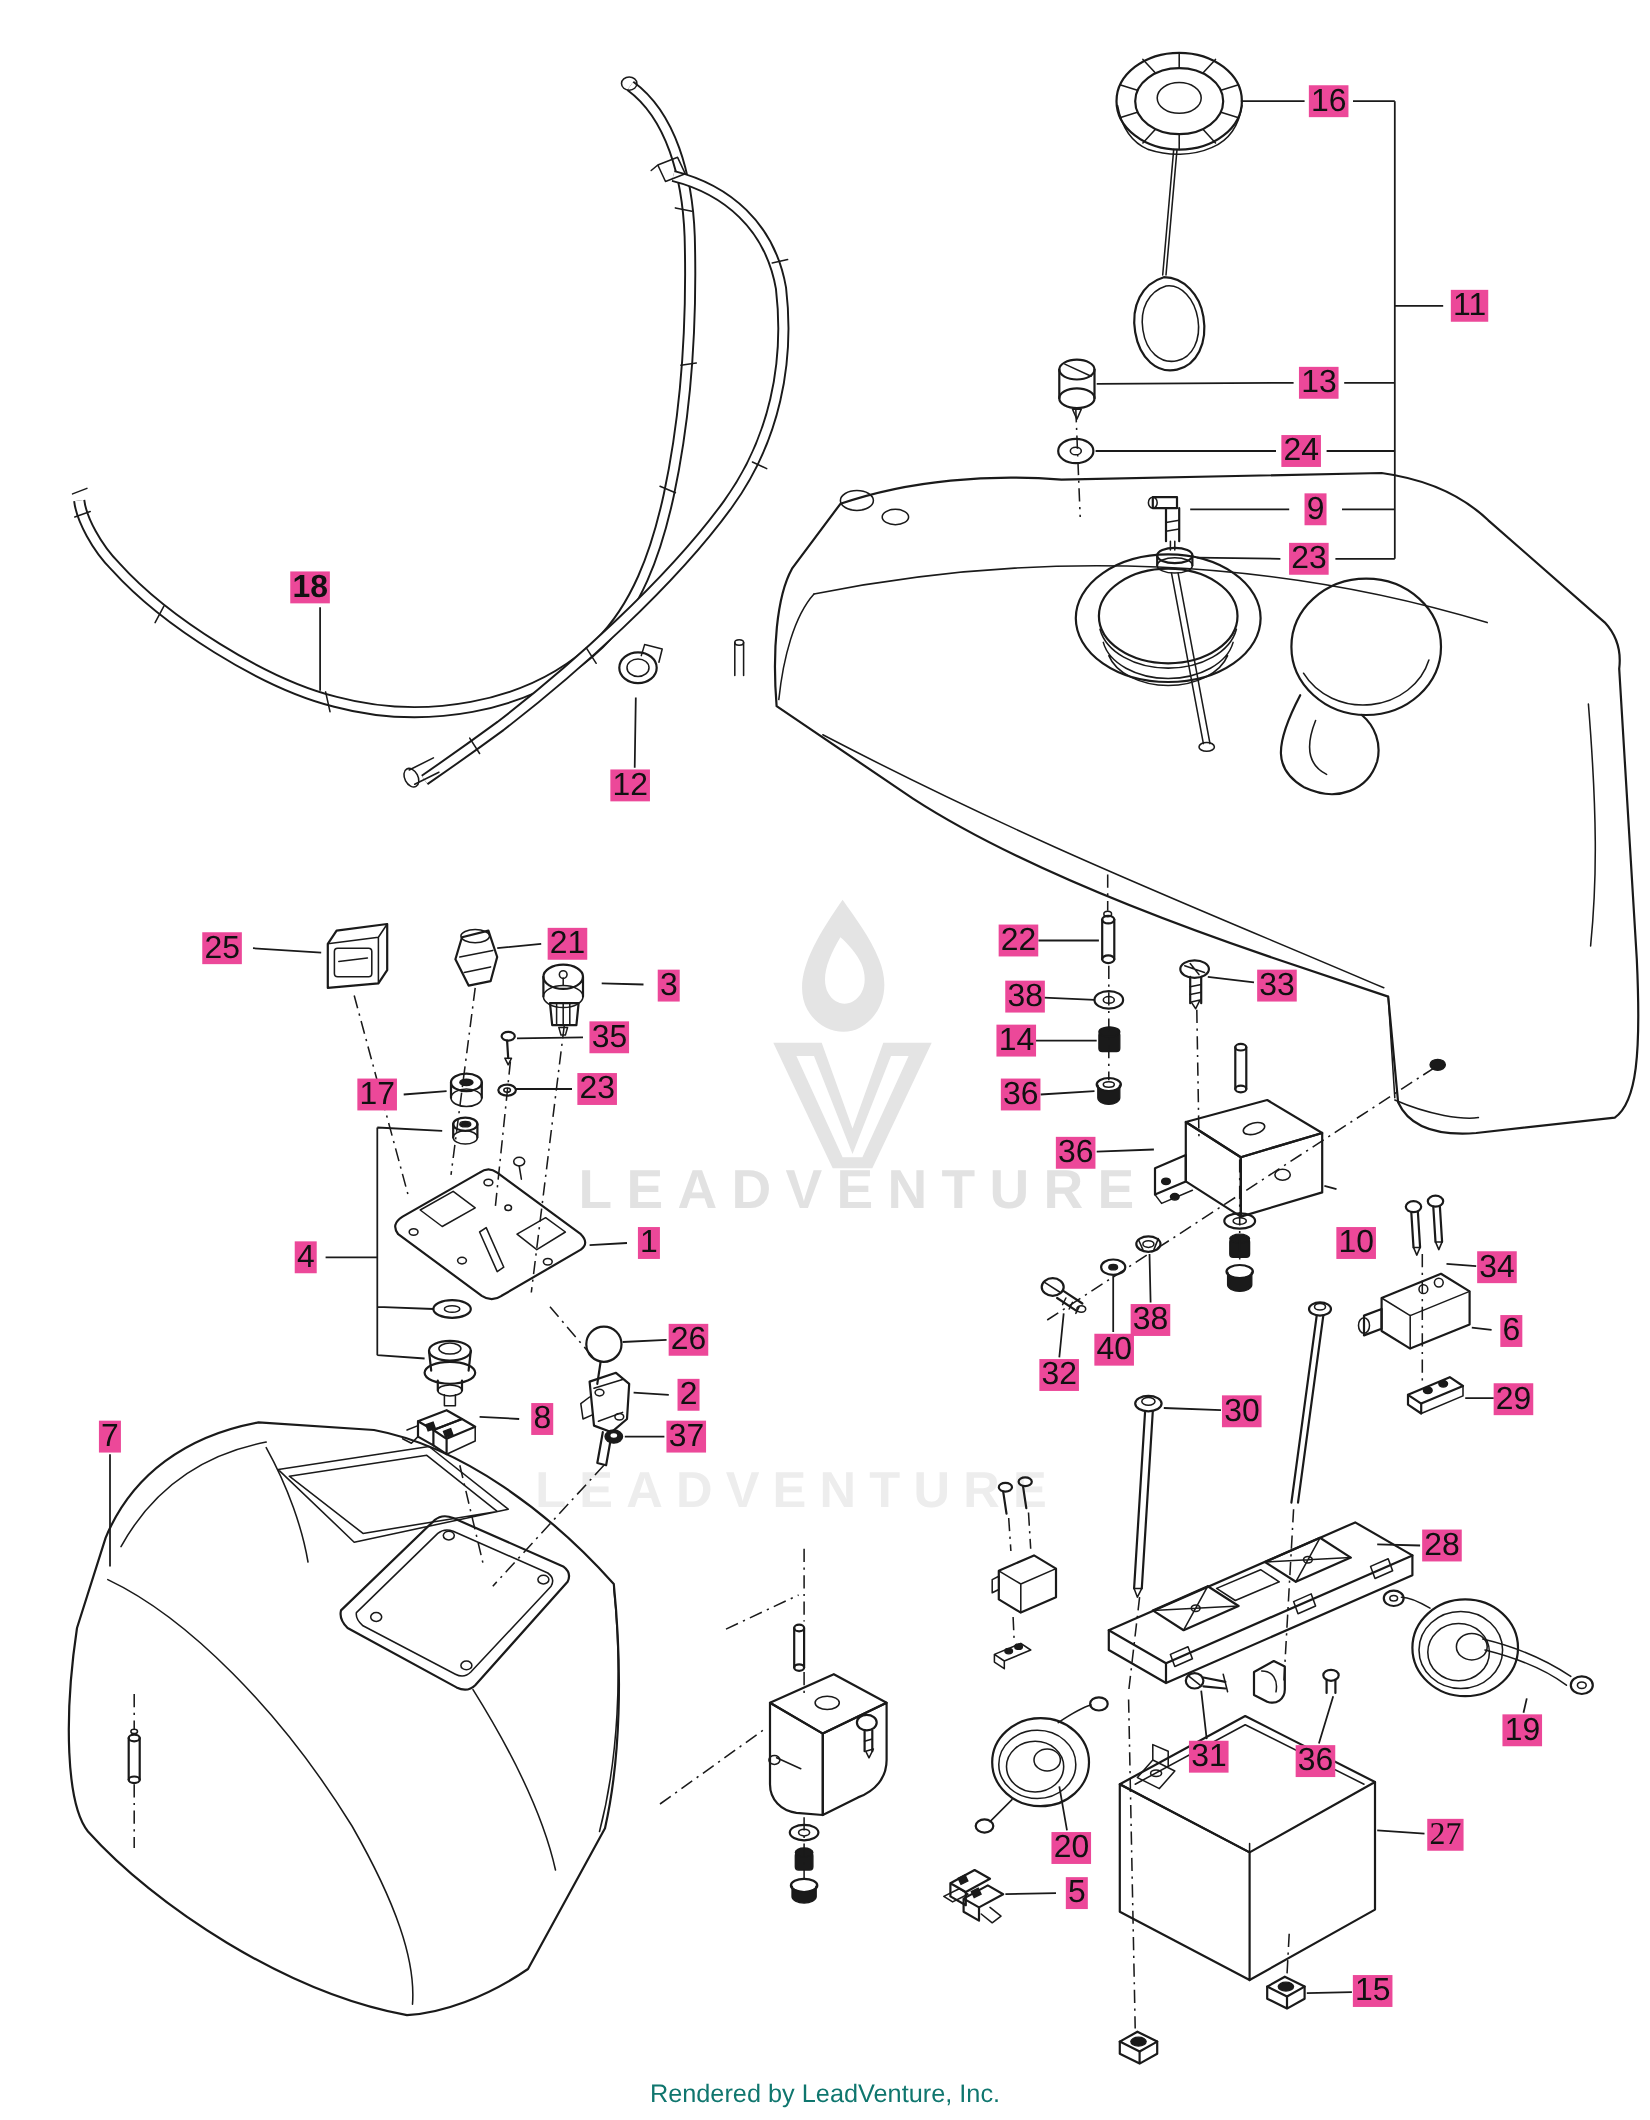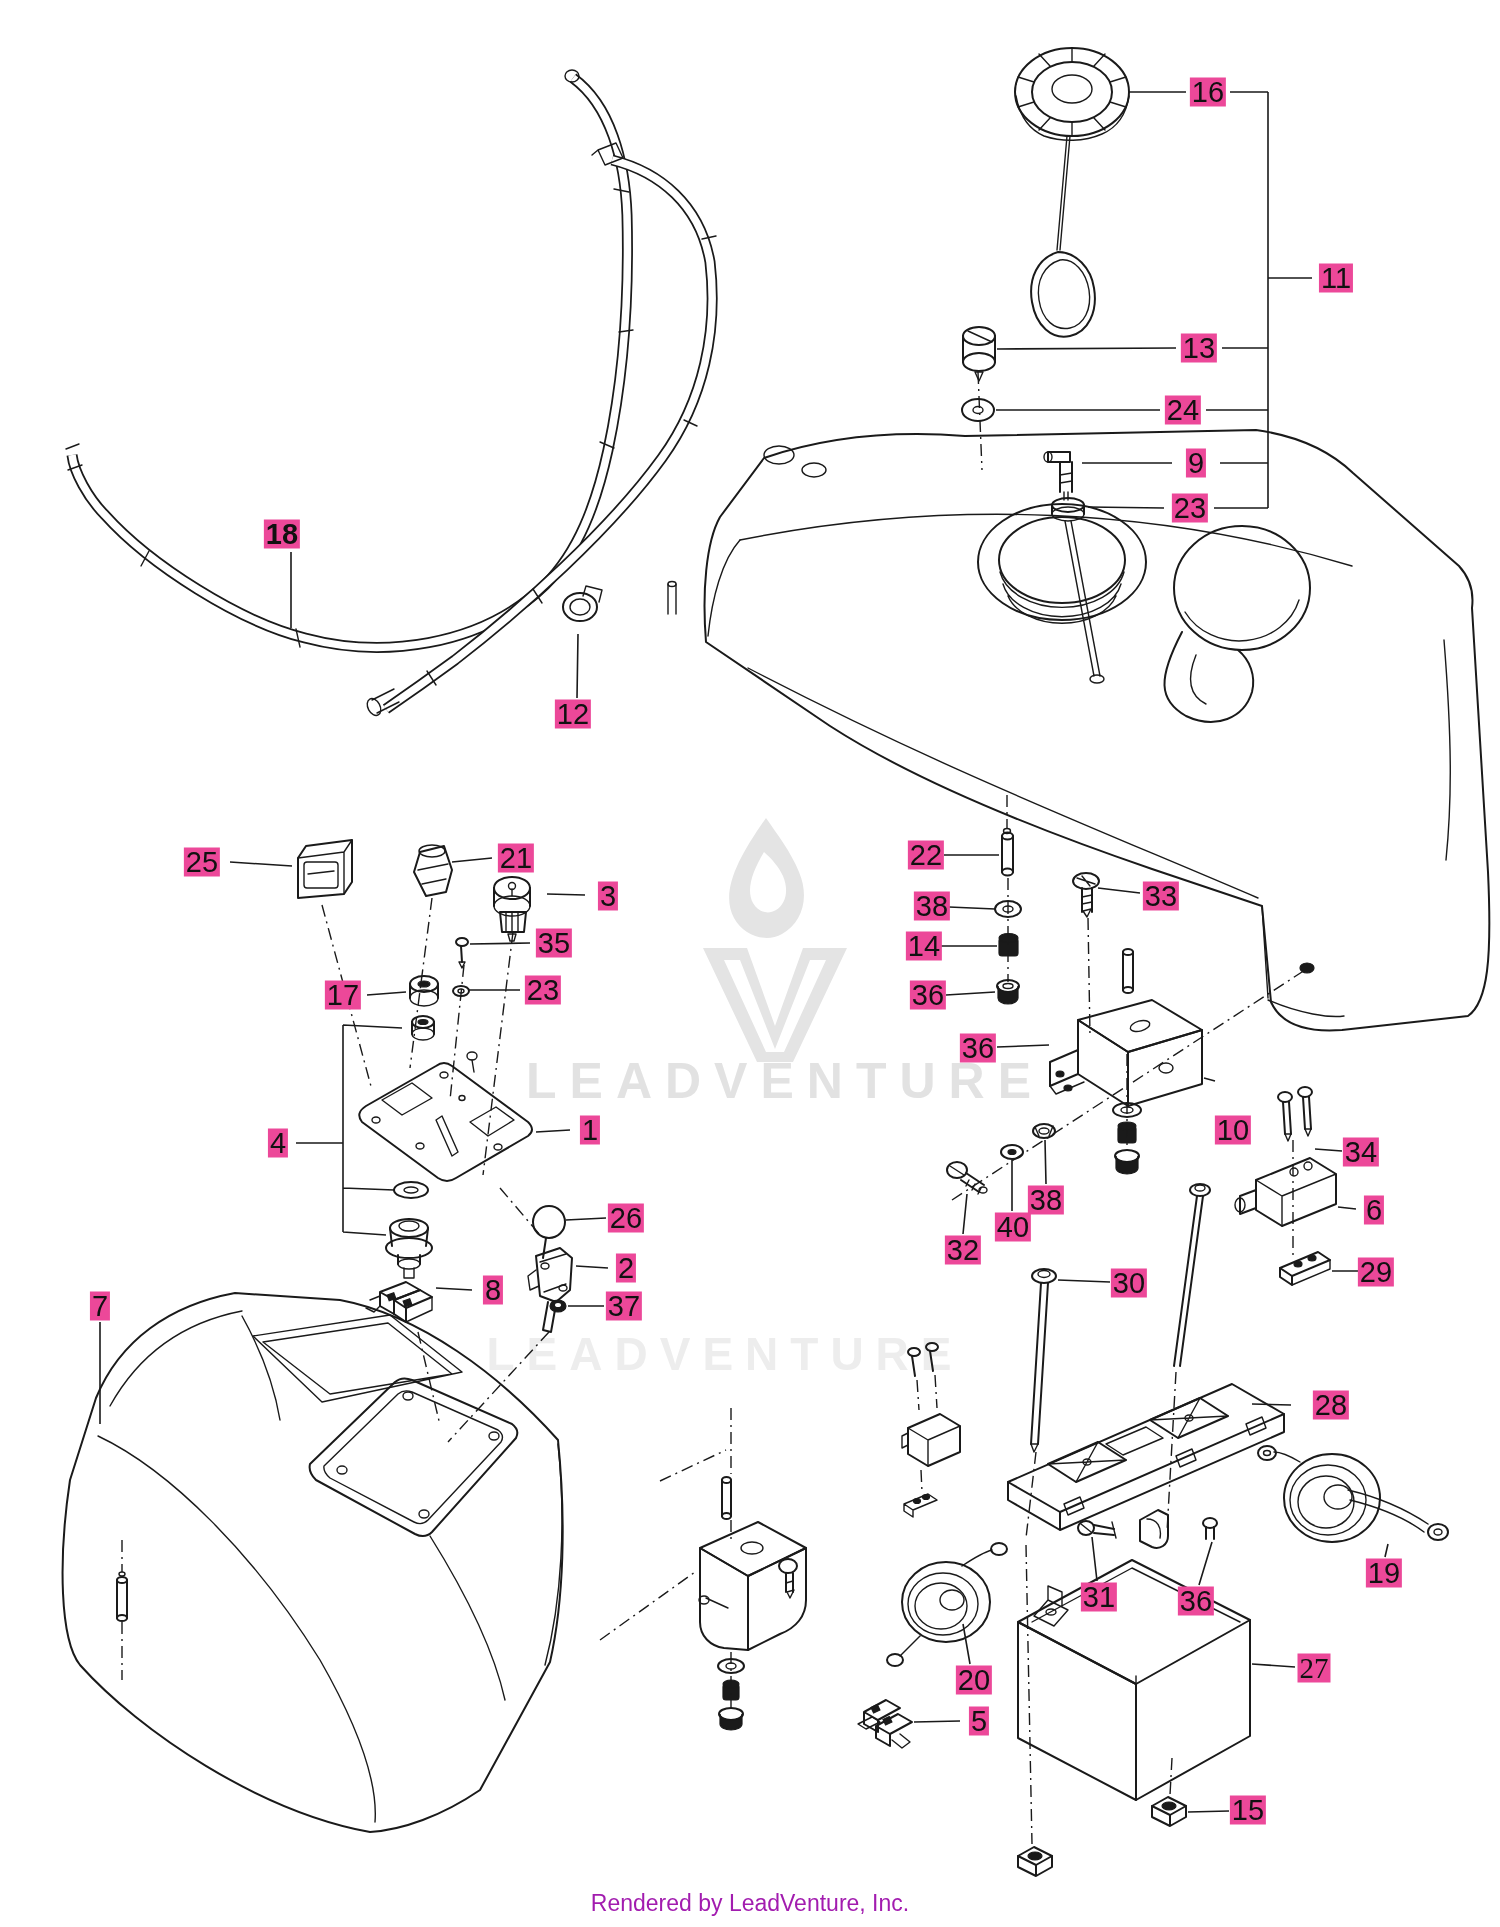--- a/index.html
+++ b/index.html
@@ -2,21 +2,21 @@
 <html><head>
 <meta charset="utf-8">
 <style>
   html,body{margin:0;padding:0;background:#fff;}
   .stage{position:relative;width:1500px;height:1927px;background:#ffffff;overflow:hidden;
          font-family:"Liberation Sans", sans-serif;}
   .stage svg{position:absolute;left:0;top:0;}
   .callout{position:absolute;transform:translate(-50%,-50%);font-size:29px;color:#111;
            background:#ec4899;padding:0 2px;line-height:1;letter-spacing:0;}
   .footer{position:absolute;left:750px;top:1903px;transform:translate(-50%,-50%);
-          font-size:23px;color:#a21caf;white-space:nowrap;}
+          font-size:23px;color:#0f766e;white-space:nowrap;}
   .ln{stroke:#1a1a1a;stroke-width:2;fill:none;stroke-linecap:round;stroke-linejoin:round;}
   .thin{stroke:#1a1a1a;stroke-width:1.4;fill:none;stroke-linecap:round;stroke-linejoin:round;}
   .leader{stroke:#1a1a1a;stroke-width:1.6;fill:none;}
   .dash{stroke:#1a1a1a;stroke-width:1.4;fill:none;stroke-dasharray:12 5 2 5;}
   .tube{stroke:#1a1a1a;stroke-width:11;fill:none;}
   .tubein{stroke:#ffffff;stroke-width:7.5;fill:none;}
   .dark{fill:#1a1a1a;stroke:#1a1a1a;stroke-width:1.2;}
   .wh{fill:#ffffff;}
   .wm{fill:#e4e4e4;}
 </style>
@@ -547,21 +547,21 @@
       <div class="callout" style="left: 1161px; top: 896px;">33</div>
       <div class="callout" style="left: 978px; top: 1048px;">36</div>
       <div class="callout" style="left: 1233px; top: 1130px;">10</div>
       <div class="callout" style="left: 1361px; top: 1152px;">34</div>
       <div class="callout" style="left: 1374px; top: 1210px;">6</div>
       <div class="callout" style="left: 1376px; top: 1272px;">29</div>
       <div class="callout" style="left: 1046px; top: 1200px;">38</div>
       <div class="callout" style="left: 1013px; top: 1227px;">40</div>
       <div class="callout" style="left: 963px; top: 1250px;">32</div>
       <div class="callout" style="left: 1129px; top: 1283px;">30</div>
-      <div class="callout" style="left: 1311px; top: 1405px; margin-left: 20px;">28</div>
+      <div class="callout" style="left: 1311px; top: 1405px;">28</div>
       <div class="callout" style="left: 1384px; top: 1573px;">19</div>
       <div class="callout" style="left: 1099px; top: 1597px;">31</div>
       <div class="callout" style="left: 1196px; top: 1601px;">36</div>
       <div class="callout" style="left: 1314px; top: 1668px; font-family: Liberation Serif, serif;">27</div>
       <div class="callout" style="left: 1248px; top: 1810px;">15</div>
       <div class="callout" style="left: 974px; top: 1680px;">20</div>
       <div class="callout" style="left: 979px; top: 1721px;">5</div>
     </div>
 
 <div class="footer">Rendered by LeadVenture, Inc.</div>

